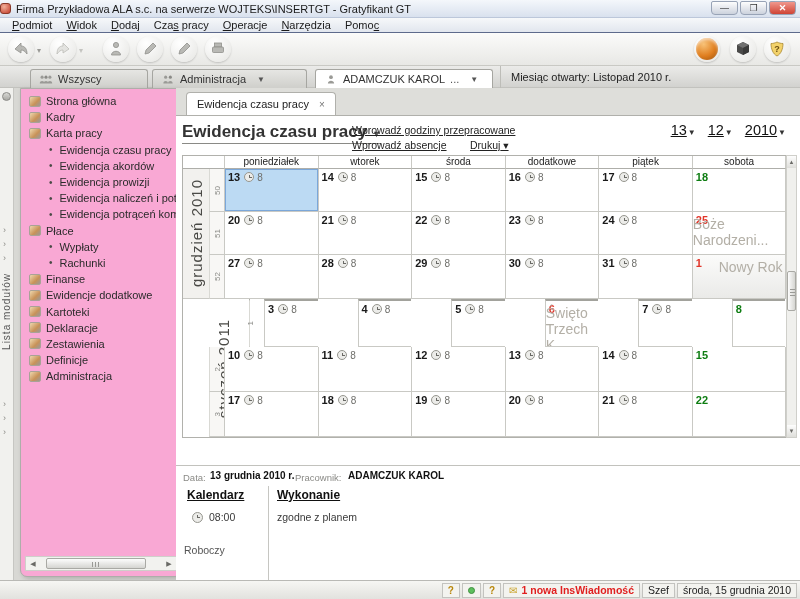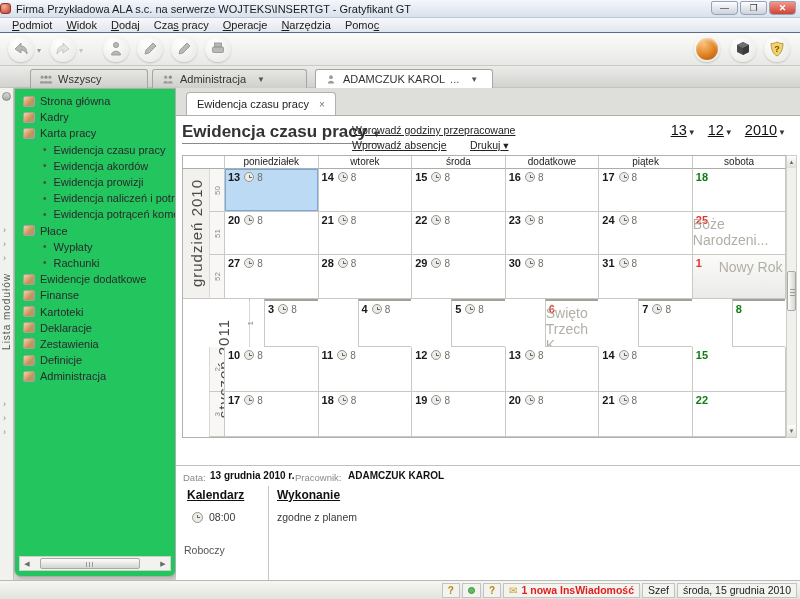--- a/index.html
+++ b/index.html
@@ -51,21 +51,21 @@
   
   .main{position:absolute;left:0;top:88px;width:800px;height:492px;background:#d8d8d4;}
   .mstrip{position:absolute;left:0;top:0;width:14px;height:492px;background:#f1f1ee;
     border-right:1px solid #c6c6c2;}
   .pin{position:absolute;left:2px;top:4px;width:9px;height:9px;border-radius:50%;
     background:linear-gradient(#d9d9d5,#a9a9a4);border:1px solid #8a8a86;}
   .chev{position:absolute;left:3px;font-size:9px;color:#8a8a86;line-height:9px;}
   .vlabel{position:absolute;left:1px;top:185px;writing-mode:vertical-rl;transform:rotate(180deg);
     font-size:10px;color:#555;letter-spacing:1px;}
   
-  .tree{position:absolute;left:14px;top:0;width:162px;height:489px;background:#22c55e;
+  .tree{position:absolute;left:20px;top:0;width:162px;height:489px;background:#f9a8d4;
     border:1px solid #aeaea9;border-radius:0 0 7px 7px;box-shadow:2px 2px 5px rgba(0,0,0,.18);
     padding-top:4px;overflow:hidden;}
   .titem{height:16.2px;display:flex;align-items:center;gap:5px;padding-left:8px;
     white-space:nowrap;overflow:hidden;color:#2a2a2a;}
   .titem.lvl1{padding-left:28px;}
   .tico{width:12px;height:11px;border-radius:2px;flex:none;
     background:linear-gradient(135deg,#eed7ae,#c89258 60%,#9a999a);border:1px solid #a9a296;}
   .titem.lvl1::before{content:'•';color:#4a4a46;font-size:10px;margin-right:2px;}
   .hscroll{position:absolute;left:4px;bottom:5px;width:152px;height:15px;
     background:#f2f2ef;border:1px solid #cfcfca;display:flex;align-items:center;}
@@ -247,20 +247,21 @@
   </div>
   <div class="etab active" style="left:315px;width:178px">
     <svg viewBox="0 0 18 12">
         <circle cx="9" cy="3" r="2.4" fill="#9a9a96"></circle>
         <path d="M5 11 C5 6.5 13 6.5 13 11 Z" fill="#9a9a96"></path>
       </svg>
     <span>ADAMCZUK KAROL</span>
     <span style="color:#555">...</span>
     <span class="caret">▼</span>
   </div>
+  <div class="month-open">Miesiąc otwarty: Listopad 2010 r.</div>
 </div>
 
 <div class="main">
 
   <div class="mstrip">
     <span class="pin"></span>
     <span class="chev" style="top:138px">›</span>
     <span class="chev" style="top:152px">›</span>
     <span class="chev" style="top:166px">›</span>
     <span class="vlabel">Lista modułów</span>
@@ -302,25 +303,25 @@
         <span>Płace</span>
       </div>
       <div class="titem lvl1">
         <span>Wypłaty</span>
       </div>
       <div class="titem lvl1">
         <span>Rachunki</span>
       </div>
       <div class="titem">
         <span class="tico"></span>
+        <span>Finanse</span>
+      </div>
+      <div class="titem">
+        <span class="tico"></span>
         <span>Ewidencje dodatkowe</span>
-      </div>
-      <div class="titem">
-        <span class="tico"></span>
-        <span>Finanse</span>
       </div>
       <div class="titem">
         <span class="tico"></span>
         <span>Kartoteki</span>
       </div>
       <div class="titem">
         <span class="tico"></span>
         <span>Deklaracje</span>
       </div>
       <div class="titem">

